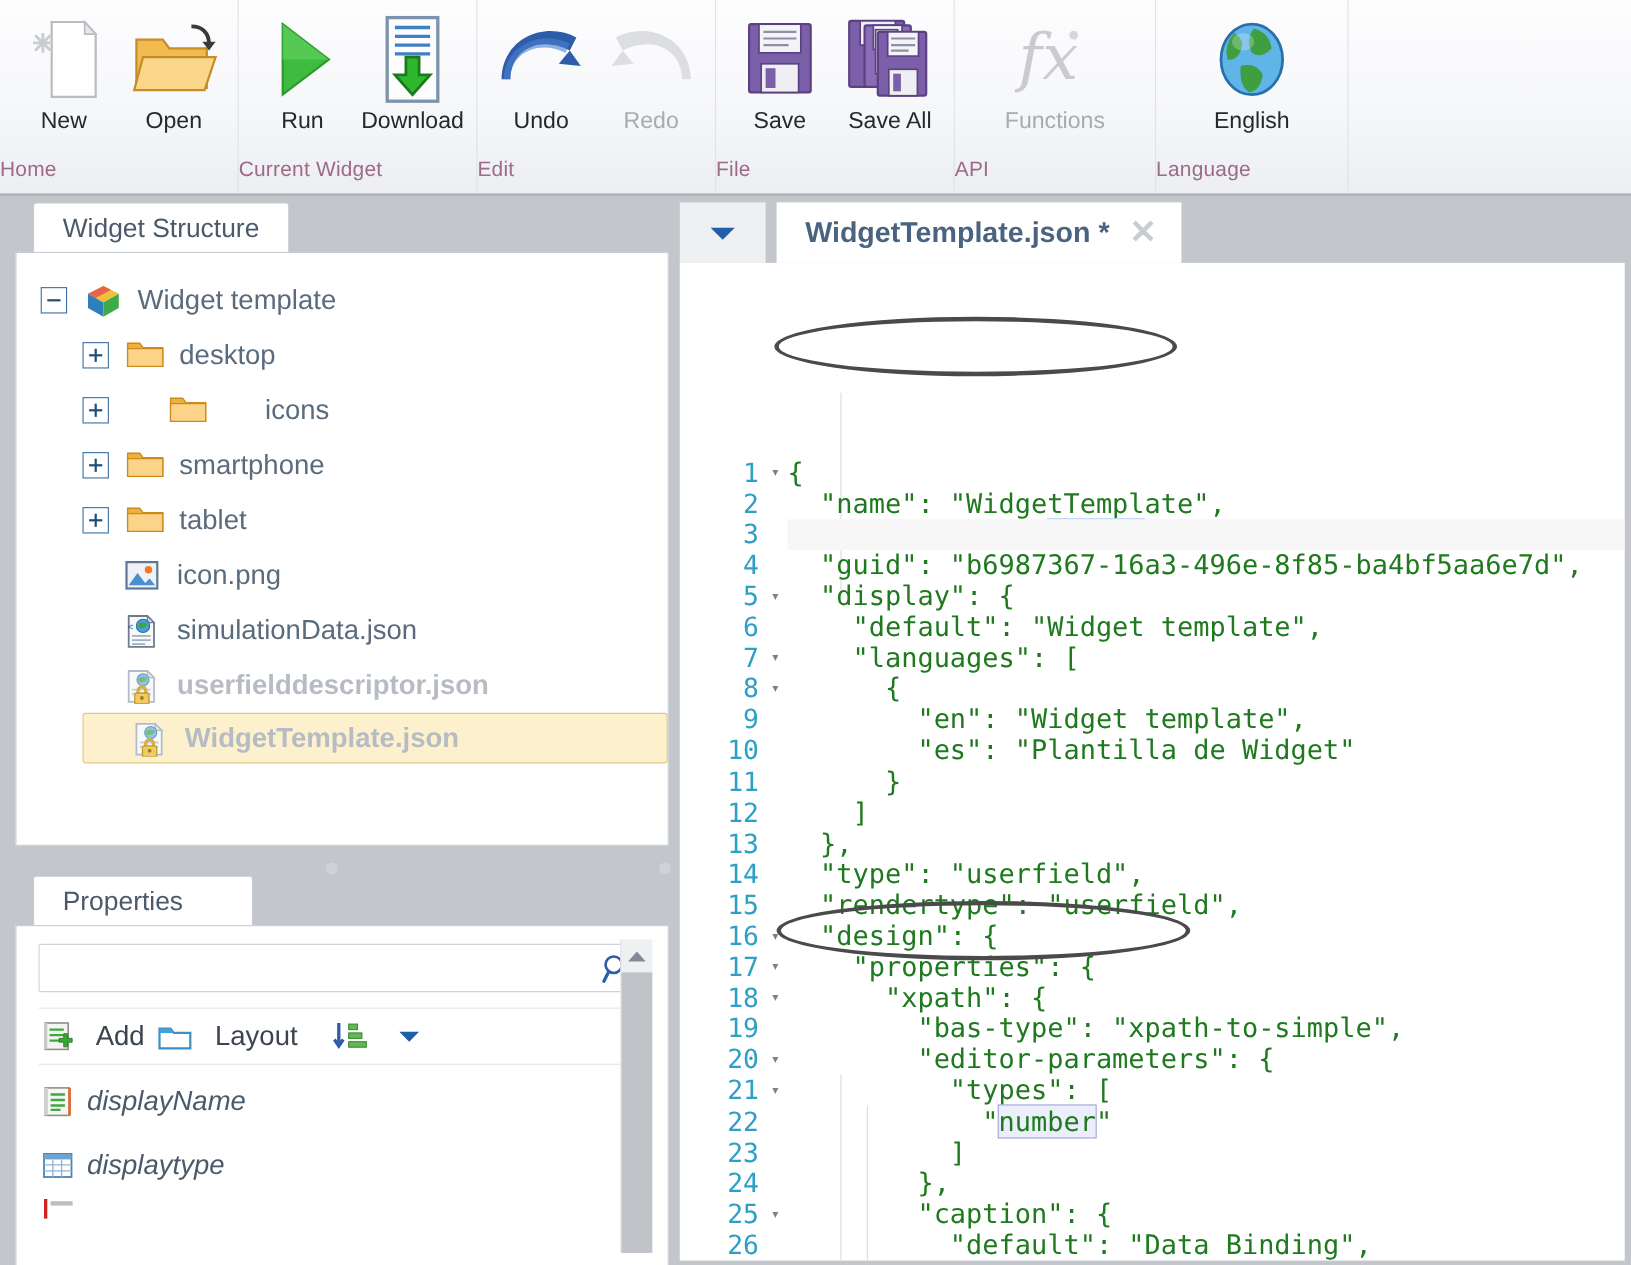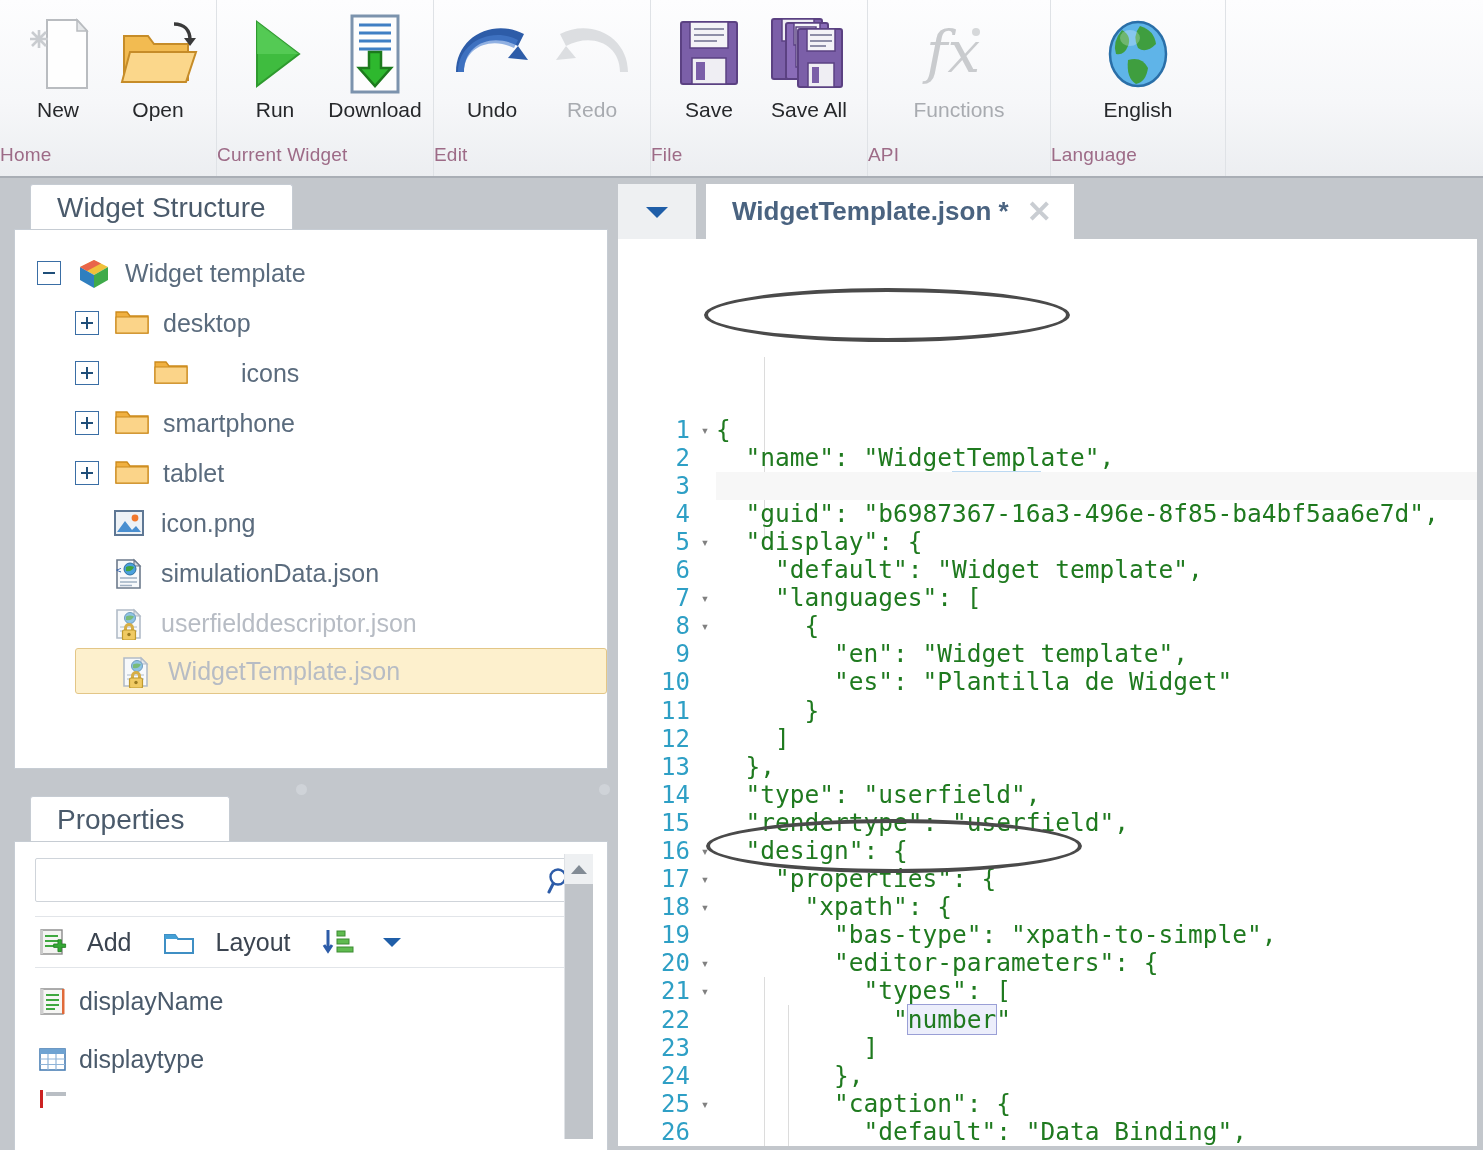--- a/index.html
+++ b/index.html
@@ -40,39 +40,39 @@
 
   
   .leftcol{position:absolute;left:6px;top:6px;width:606px;height:962px;}
 
   .panel-tabrow{height:46px;position:relative;}
   .panel-tab{
     position:absolute;left:24px;top:0;height:46px;min-width:200px;
     background:#ffffff;border:1px solid #c6ccd3;border-bottom:none;
     border-radius:3px 3px 0 0;
     display:flex;align-items:center;padding:0 26px;
-    font-size:28px;color:#4a5a6b;box-sizing:border-box;
+    font-size:24px;color:#4a5a6b;box-sizing:border-box;
   }
   .panel-body{
     background:#ffffff;border:1px solid #c6ccd3;box-sizing:border-box;
   }
   
   .ws-body{position:absolute;left:8px;top:45px;width:594px;height:540px;}
   .tree{padding:18px 0 0 22px;}
   .trow{display:flex;align-items:center;height:50px;font-size:25px;color:#5a6b7d;cursor:default;}
   .expander{
     width:22px;height:22px;border:1px solid #3a6ea5;background:#fff;
     display:inline-flex;align-items:center;justify-content:center;
     margin-right:16px;position:relative;flex:0 0 auto;
   }
   .expander:before{content:"";position:absolute;width:12px;height:2px;background:#1f4e79;}
   .expander.plus:after{content:"";position:absolute;width:2px;height:12px;background:#1f4e79;}
   .ticon{width:34px;height:30px;margin-right:14px;flex:0 0 auto;position:relative;}
   .trow .tlabel{white-space:nowrap;}
-  .trow.locked .tlabel{color:#b7bcc4;}
+  .trow.locked .tlabel{color:#b7bcc4;font-weight:bold;}
   .trow.selected{
     background:#fdf0cd;border:1px solid #e3c687;border-radius:3px;
     margin-left:-6px;padding-left:6px;height:46px;box-sizing:border-box;
   }
   .trow.selected .tlabel{color:#b7bcc4;}
 
   
   .splitter{position:absolute;left:8px;top:592px;width:594px;height:24px;}
   .splitdot{position:absolute;top:8px;width:11px;height:11px;border-radius:50%;background:#cfd3d8;}
 
@@ -82,21 +82,21 @@
   .searchbar{margin:16px 20px 0 20px;position:relative;}
   .searchbox{
     width:100%;height:44px;box-sizing:border-box;border:1px solid #cfd4da;background:#fff;
     font-size:20px;color:#30353a;padding:0 48px 0 10px;font-family:"Liberation Sans",sans-serif;
     outline:none;border-radius:2px;
   }
   .search-ico{position:absolute;right:12px;top:9px;width:28px;height:28px;}
   .pr-sep{height:1px;background:#e2e5e9;margin:14px 20px 0 20px;}
   .pr-toolbar{display:flex;align-items:center;gap:12px;padding:10px 20px 10px 22px;}
   .pr-tool{display:flex;align-items:center;gap:20px;font-size:25px;color:#3b4450;cursor:default;}
-  .pr-list{padding:4px 0 0 22px;}
+  .pr-list{padding:4px 0 0 22px;font-style:italic;}
   .pr-item{display:flex;align-items:center;height:58px;font-size:25px;color:#4a5a6b;gap:12px;cursor:default;}
   .vscroll{
     position:absolute;right:14px;top:12px;width:28px;height:285px;background:#eef0f2;
     border-left:1px solid #dfe2e6;
   }
   .vscroll .up{
     width:28px;height:30px;display:flex;align-items:center;justify-content:center;
   }
   .vscroll .thumb{position:absolute;top:30px;left:0;width:28px;height:255px;background:#c0c4c9;}
 
@@ -478,21 +478,21 @@
                 <rect x="4" y="3" width="21" height="24" fill="#f4f4f2" stroke="#8a8a8a" stroke-width="1.4"></rect>
                 <g stroke="#3fa83f" stroke-width="2.2">
                     <path d="M8 9 H21 M8 14 H21 M8 19 H18"></path>
                   </g>
                 <rect x="3" y="3" width="3" height="24" fill="#c9c9c9"></rect>
                 <path d="M18 16 h5 v-5 h4 v5 h5 v4 h-5 v5 h-4 v-5 h-5 z" transform="translate(-2,0) scale(.85) translate(4,4)" fill="#35a835" stroke="#238023" stroke-width="1"></path>
               </svg>
             </span>
             <span>Add</span>
           </div>
-          <div class="pr-tool" style="margin-left:20px">
+          <div class="pr-tool" style="">
             <span>
               <svg width="32" height="28" viewBox="0 0 32 28">
                 <path d="M2 7 L12 7 L15 11 L30 11 L30 25 L2 25 Z" fill="#ffffff" stroke="#3f8fc4" stroke-width="2"></path>
                 <path d="M2 7 L12 7 L15 11 L2 11 Z" fill="#44a0d6"></path>
               </svg>
             </span>
             <span>Layout</span>
           </div>
           <div class="pr-tool" style="margin-left:18px">
             <span>

